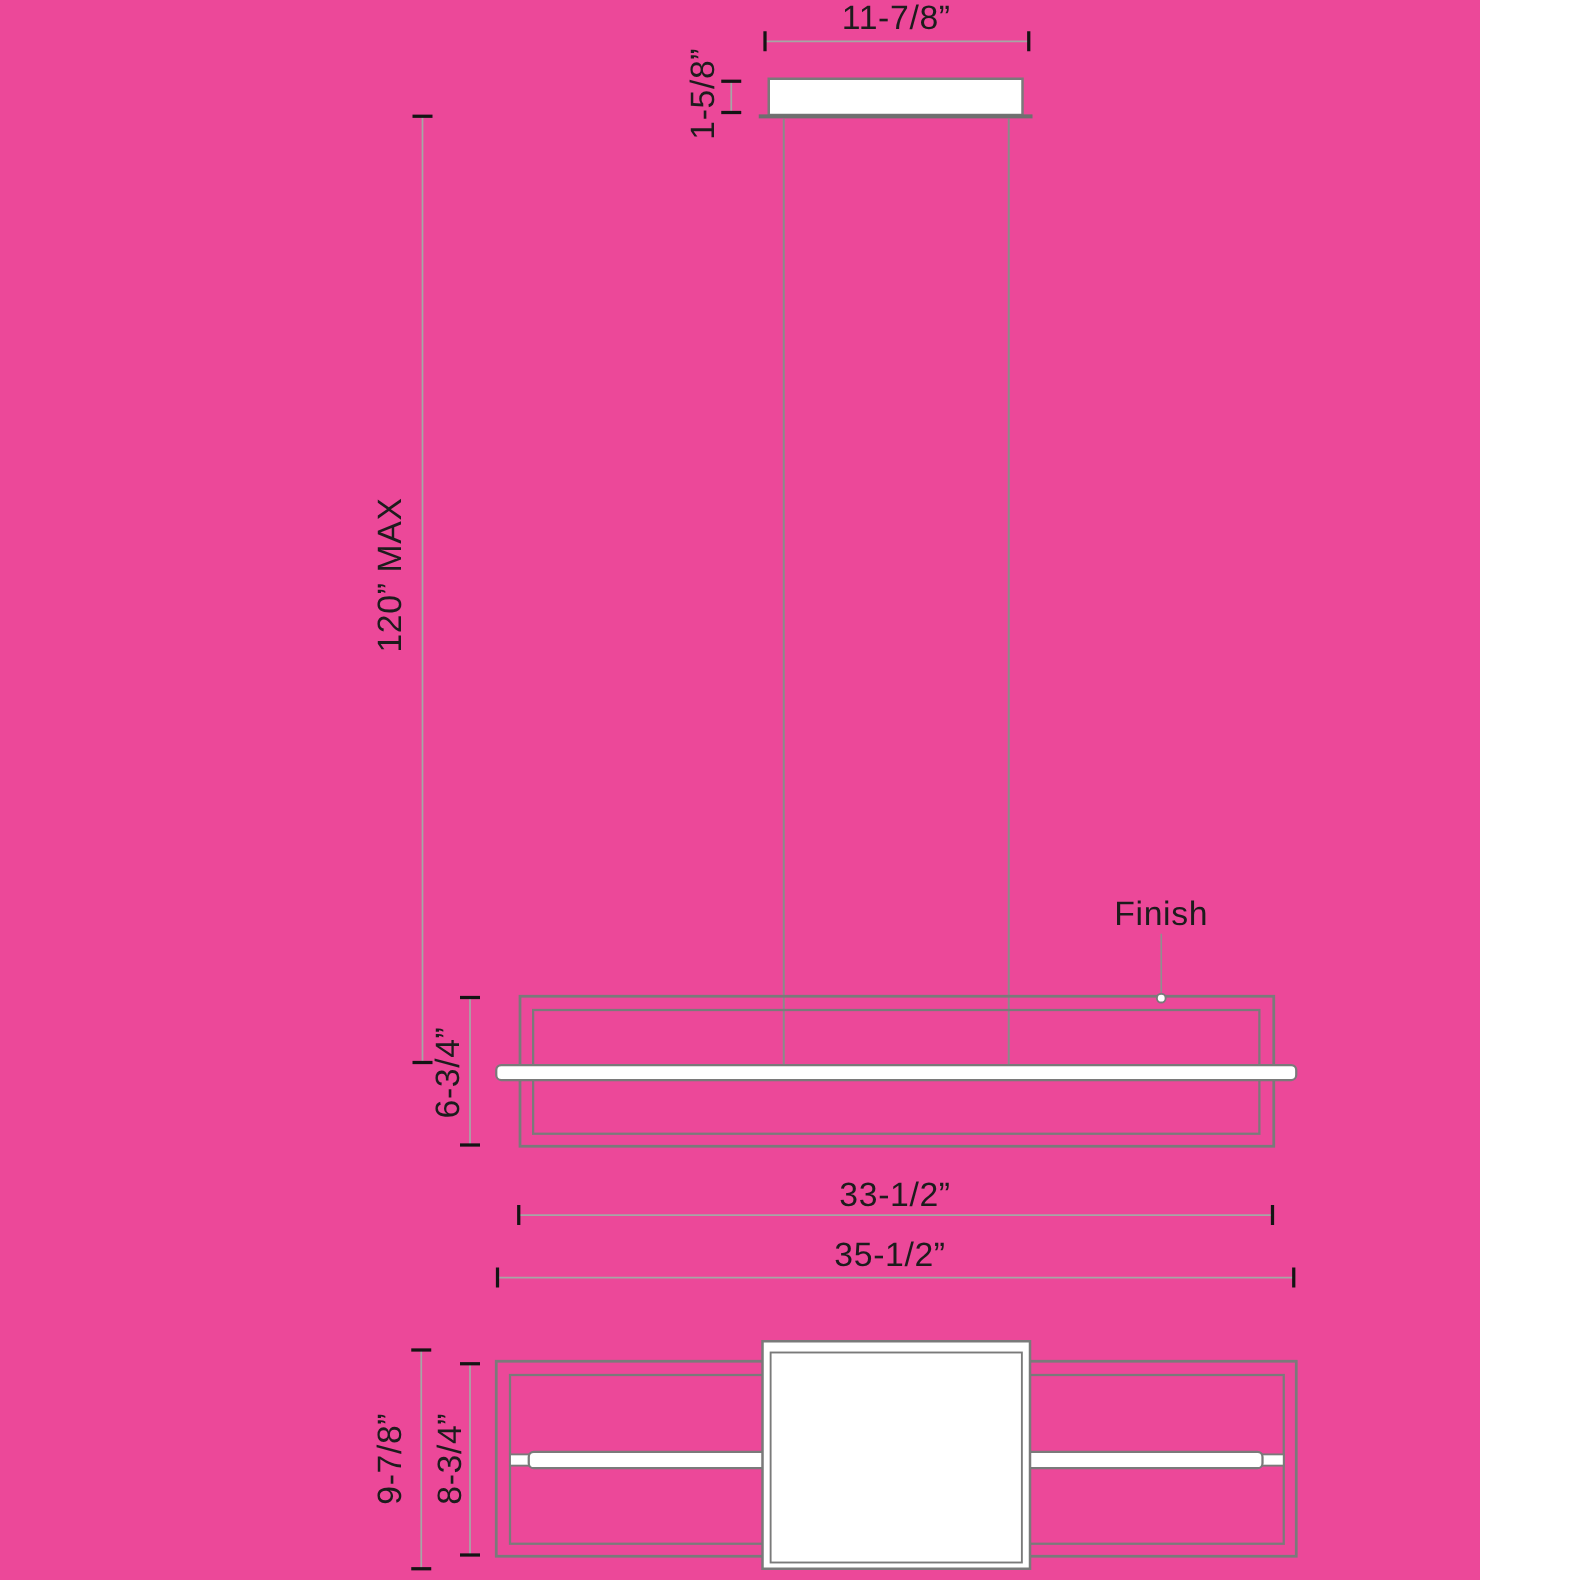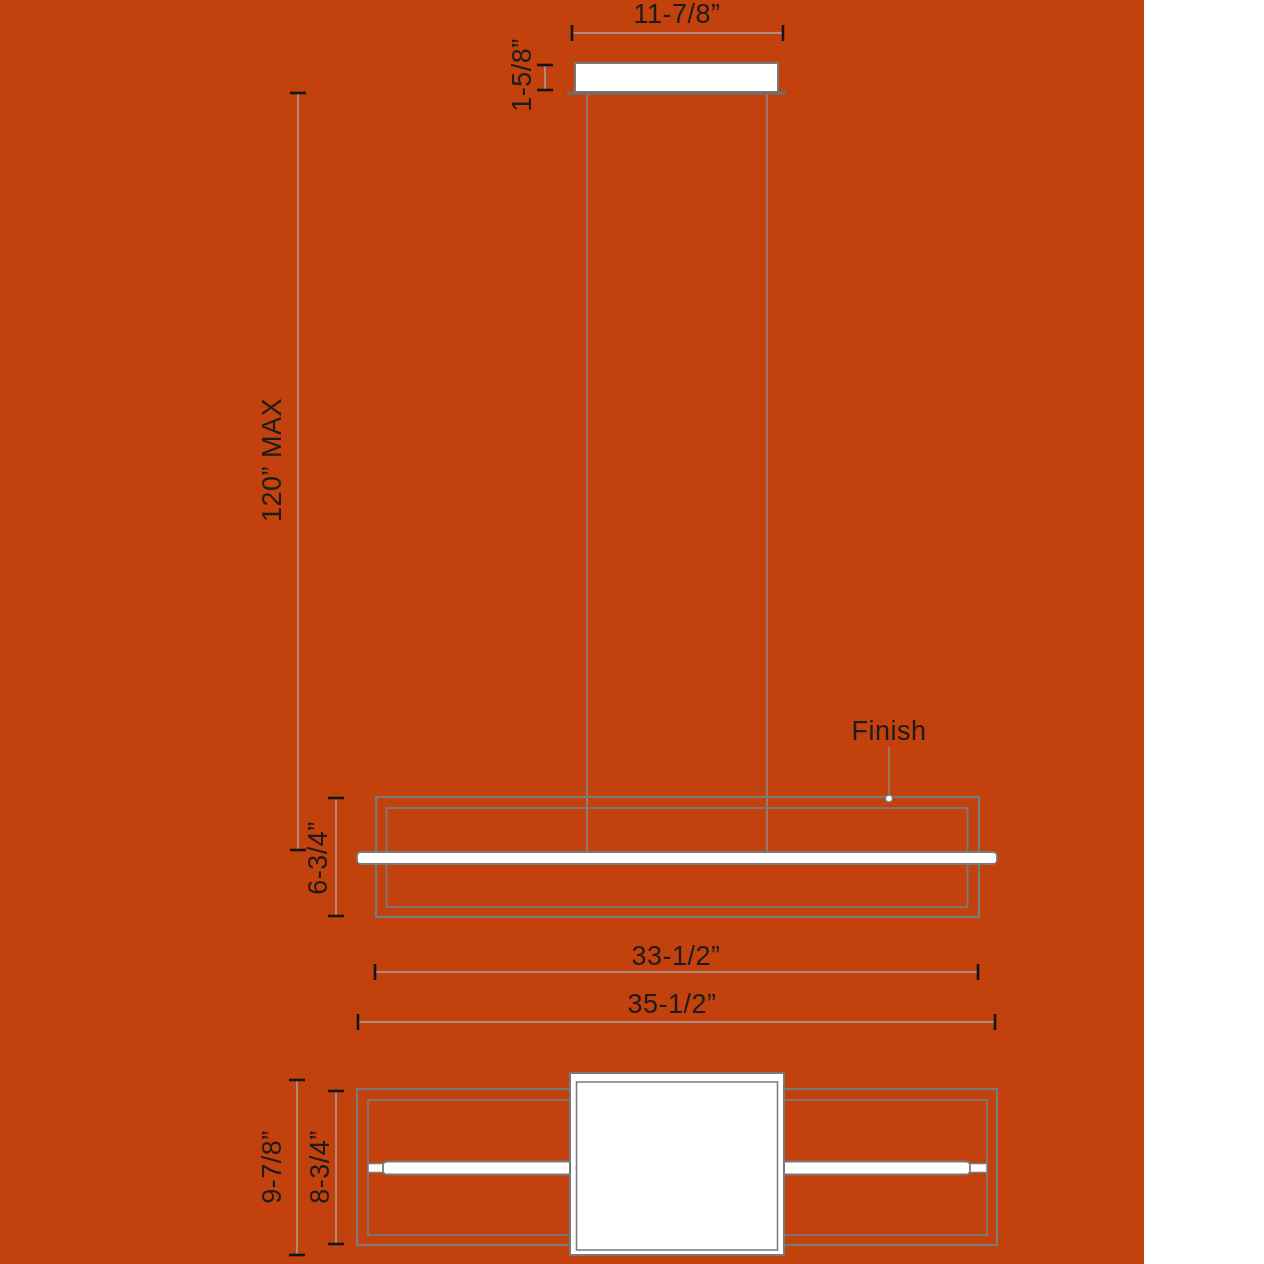--- a/index.html
+++ b/index.html
@@ -4,22 +4,23 @@
 <style>
   html, body {
     margin: 0;
     padding: 0;
     background: #ffffff;
   }
   .stage {
     position: relative;
     width: 1144px;
     height: 1264px;
-    background: #c2410c;
+    background: #ec4899;
     overflow: hidden;
+    padding-left: 40px;
   }
   svg {
     display: block;
   }
   .dim-text {
     font-family: "Liberation Sans", "DejaVu Sans", sans-serif;
     font-size: 27px;
     fill: #1c1c1c;
     letter-spacing: 0.5px;
   }

